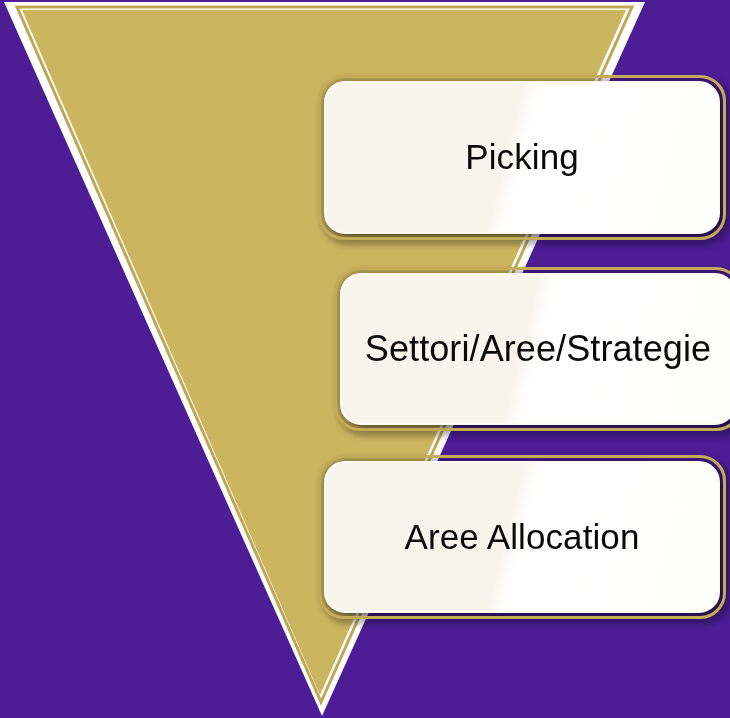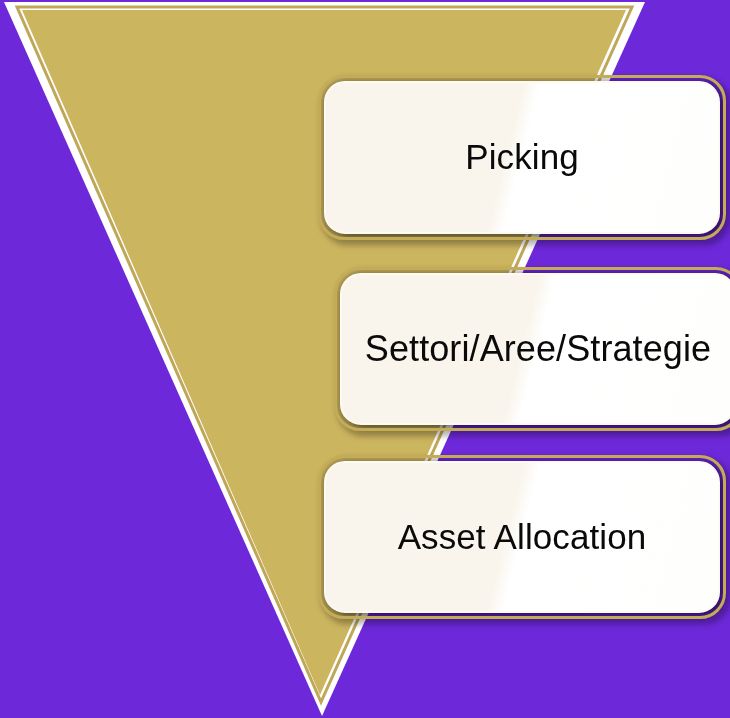--- a/index.html
+++ b/index.html
@@ -8,21 +8,21 @@
     padding: 0;
     background: #000000;
   }
   body {
     font-family: "Liberation Sans", sans-serif;
   }
   #stage {
     position: relative;
     width: 730px;
     height: 718px;
-    background: #6d28d9;
+    background: #4c1d95;
     overflow: hidden;
   }
   #funnel-svg {
     position: absolute;
     left: 0;
     top: 0;
     width: 730px;
     height: 718px;
   }
   .stage-box {
@@ -98,17 +98,17 @@
   </div>
 
   <div class="stage-box" id="box-1">
     <div class="stage-box-inner">
       <span class="stage-label" id="label-1">Settori/Aree/Strategie</span>
     </div>
   </div>
 
   <div class="stage-box" id="box-2">
     <div class="stage-box-inner">
-      <span class="stage-label" id="label-2">Asset Allocation</span>
+      <span class="stage-label" id="label-2">Aree Allocation</span>
     </div>
   </div>
 
 </div>
 
 </body></html>

